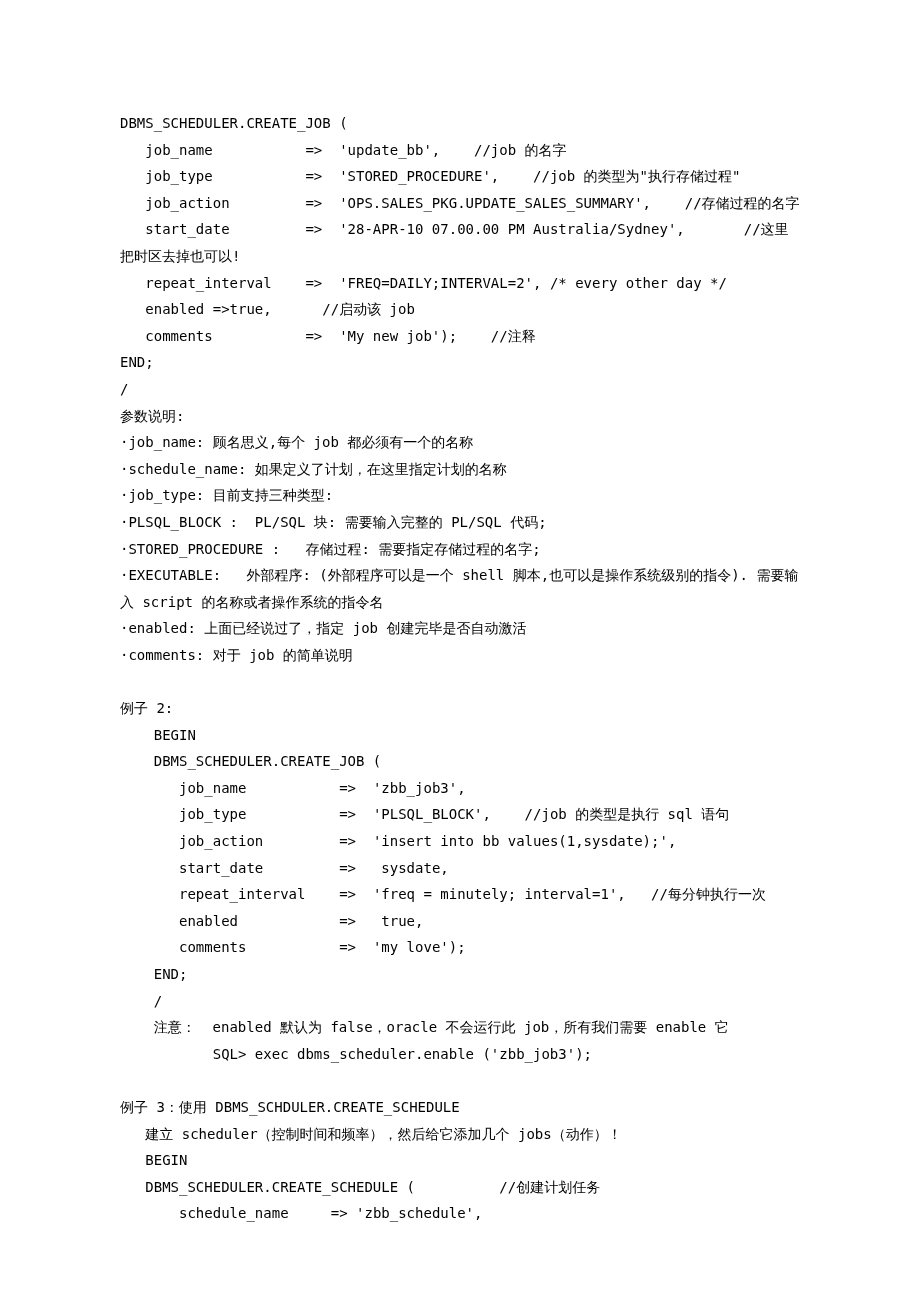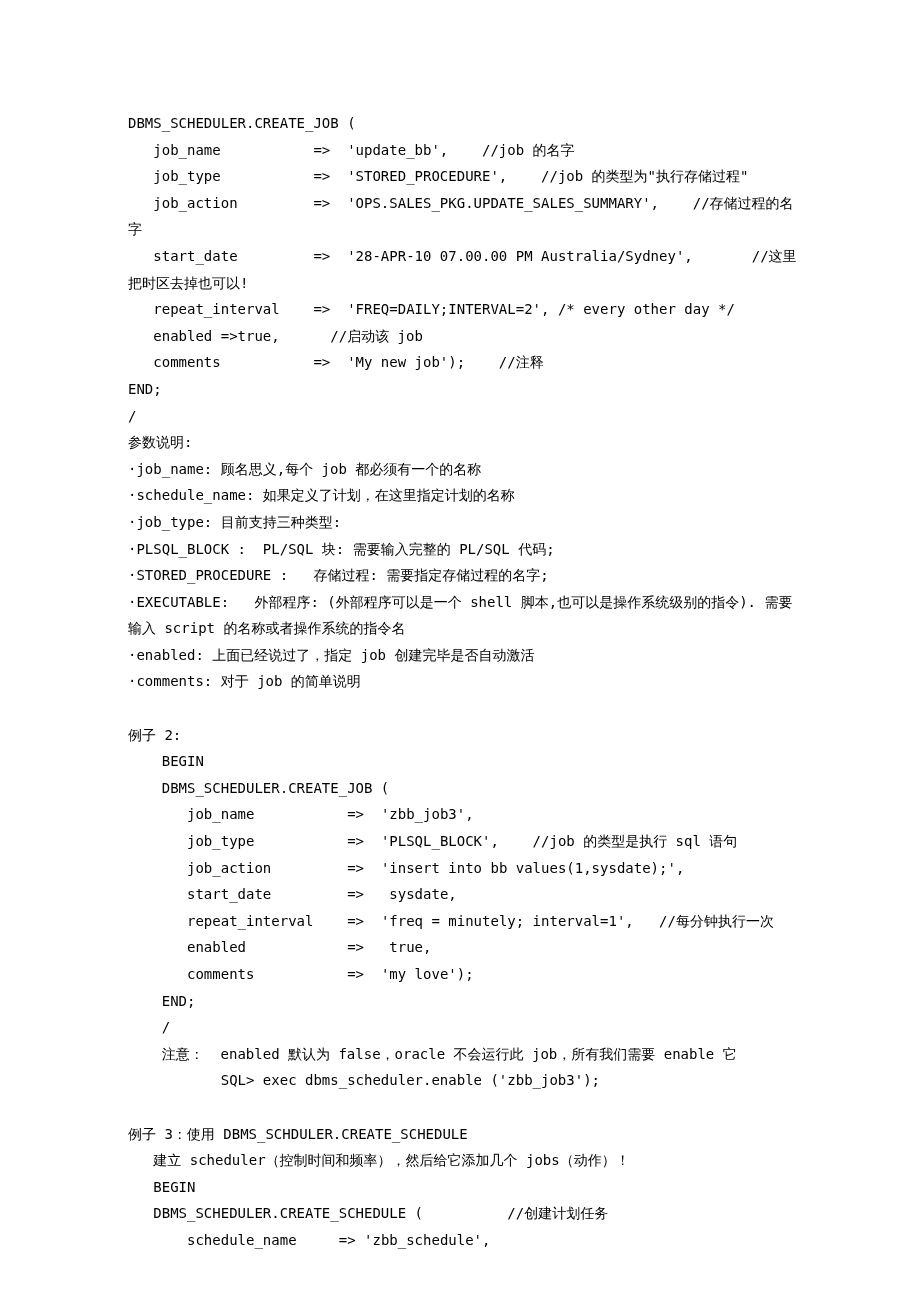--- a/index.html
+++ b/index.html
@@ -12,19 +12,18 @@
     color: #000;
     width: 920px;
   }
   .page {
     padding: 110px 120px 60px 120px;
     white-space: pre-wrap;
     word-break: break-all;
   }
   .line {
     display: block;
-    margin-left: 8px;
   }
 </style>
 </head>
 <body>
 
 <div class="page" id="doc"><span class="line">DBMS_SCHEDULER.CREATE_JOB (</span><span class="line">   job_name           =&gt;  'update_bb',    //job 的名字</span><span class="line">   job_type           =&gt;  'STORED_PROCEDURE',    //job 的类型为"执行存储过程"</span><span class="line">   job_action         =&gt;  'OPS.SALES_PKG.UPDATE_SALES_SUMMARY',    //存储过程的名字</span><span class="line">   start_date         =&gt;  '28-APR-10 07.00.00 PM Australia/Sydney',       //这里把时区去掉也可以!</span><span class="line">   repeat_interval    =&gt;  'FREQ=DAILY;INTERVAL=2', /* every other day */</span><span class="line">   enabled =&gt;true,      //启动该 job</span><span class="line">   comments           =&gt;  'My new job');    //注释</span><span class="line">END;</span><span class="line">/</span><span class="line">参数说明:</span><span class="line">·job_name: 顾名思义,每个 job 都必须有一个的名称</span><span class="line">·schedule_name: 如果定义了计划，在这里指定计划的名称</span><span class="line">·job_type: 目前支持三种类型:</span><span class="line">·PLSQL_BLOCK :  PL/SQL 块: 需要输入完整的 PL/SQL 代码;</span><span class="line">·STORED_PROCEDURE :   存储过程: 需要指定存储过程的名字;</span><span class="line">·EXECUTABLE:   外部程序: (外部程序可以是一个 shell 脚本,也可以是操作系统级别的指令). 需要输入 script 的名称或者操作系统的指令名</span><span class="line">·enabled: 上面已经说过了，指定 job 创建完毕是否自动激活</span><span class="line">·comments: 对于 job 的简单说明</span><span class="line">&nbsp;</span><span class="line">例子 2:</span><span class="line">    BEGIN</span><span class="line">    DBMS_SCHEDULER.CREATE_JOB (</span><span class="line">       job_name           =&gt;  'zbb_job3',</span><span class="line">       job_type           =&gt;  'PLSQL_BLOCK',    //job 的类型是执行 sql 语句</span><span class="line">       job_action         =&gt;  'insert into bb values(1,sysdate);',</span><span class="line">       start_date         =&gt;   sysdate,</span><span class="line">       repeat_interval    =&gt;  'freq = minutely; interval=1',   //每分钟执行一次</span><span class="line">       enabled            =&gt;   true,</span><span class="line">       comments           =&gt;  'my love');</span><span class="line">    END;</span><span class="line">    /</span><span class="line">    注意：  enabled 默认为 false，oracle 不会运行此 job，所有我们需要 enable 它</span><span class="line">           SQL&gt; exec dbms_scheduler.enable ('zbb_job3');</span><span class="line">&nbsp;</span><span class="line">例子 3：使用 DBMS_SCHDULER.CREATE_SCHEDULE</span><span class="line">   建立 scheduler（控制时间和频率），然后给它添加几个 jobs（动作）！</span><span class="line">   BEGIN</span><span class="line">   DBMS_SCHEDULER.CREATE_SCHEDULE (          //创建计划任务</span><span class="line">       schedule_name     =&gt; 'zbb_schedule',</span></div>
 
 </body></html>

